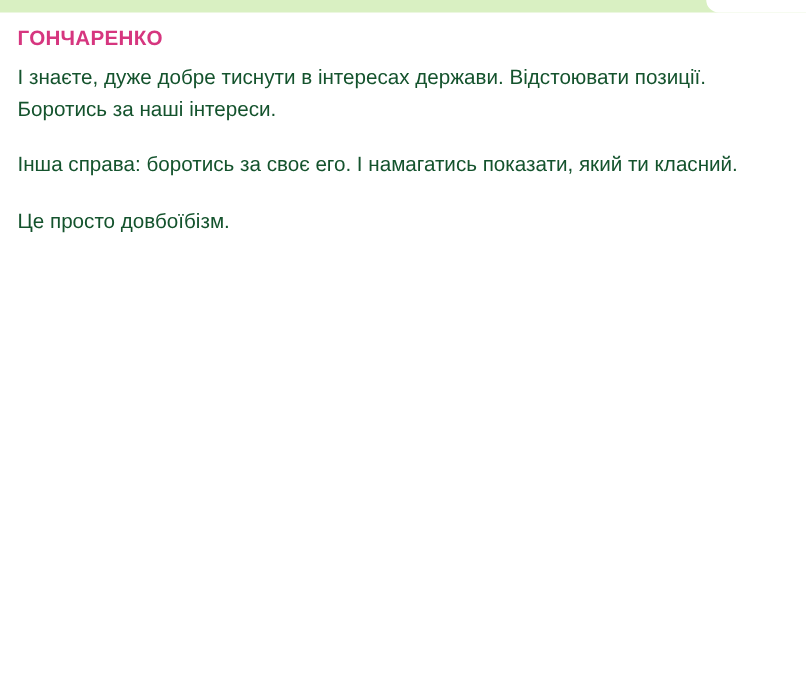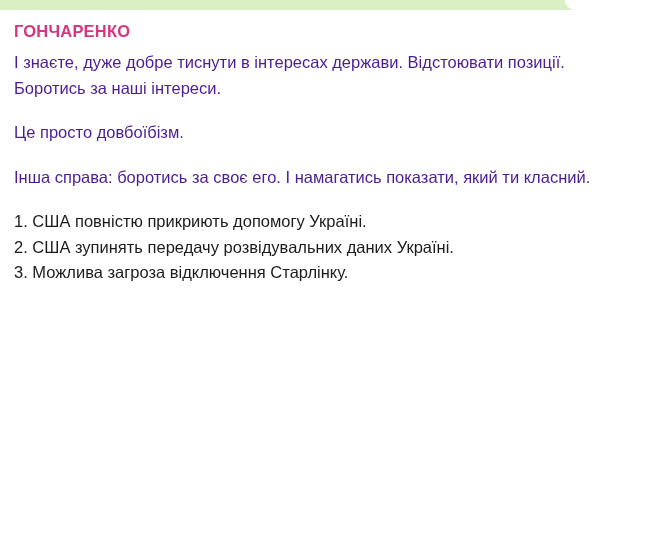--- a/index.html
+++ b/index.html
@@ -48,21 +48,21 @@
   }
   .author {
     color: #d6367f;
     font-size: 16.5px;
     font-weight: bold;
     letter-spacing: 0.2px;
     line-height: 22px;
     margin: 0 0 8px 0;
   }
   .para {
-    color: #4c1d95;
+    color: #14532d;
     font-size: 16.5px;
     line-height: 25.5px;
     margin: 0 0 19px 0;
     white-space: pre-wrap;
   }
   .para.tight {
     margin-bottom: 0;
   }
   .list-block {
     margin: 0 0 19px 0;
@@ -81,27 +81,22 @@
   <div class="top-accent">
     <div class="accent-round"></div>
   </div>
 
   <div class="content">
 
     <div class="author">ГОНЧАРЕНКО</div>
 
     <p class="para">І знаєте, дуже добре тиснути в інтересах держави. Відстоювати позиції. Боротись за наші інтереси.</p>
 
+    <p class="para">Інша справа: боротись за своє его. І намагатись показати, який ти класний.</p>
+
     <p class="para">Це просто довбоїбізм.</p>
-
-    <p class="para">Інша справа: боротись за своє его. І намагатись показати, який ти класний.</p>
 
 
 
-    <div class="list-block">
-      <div class="list-line">1. США повністю прикриють допомогу Україні.</div>
-      <div class="list-line">2. США зупинять передачу розвідувальних даних Україні.</div>
-      <div class="list-line">3. Можлива загроза відключення Старлінку.</div>
-    </div>
 
 
   </div>
 </div>
 
 </body></html>

